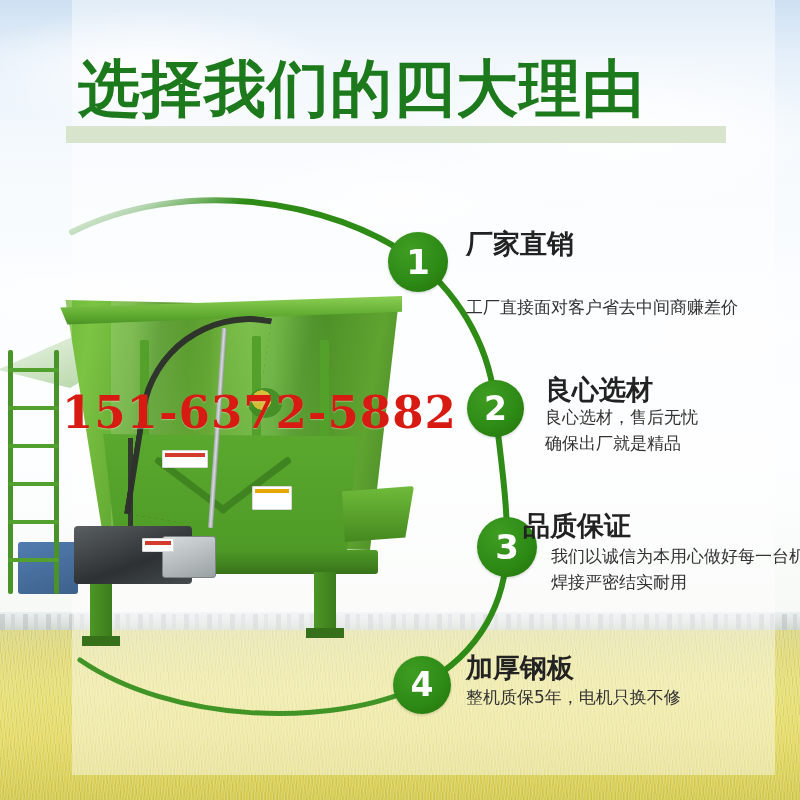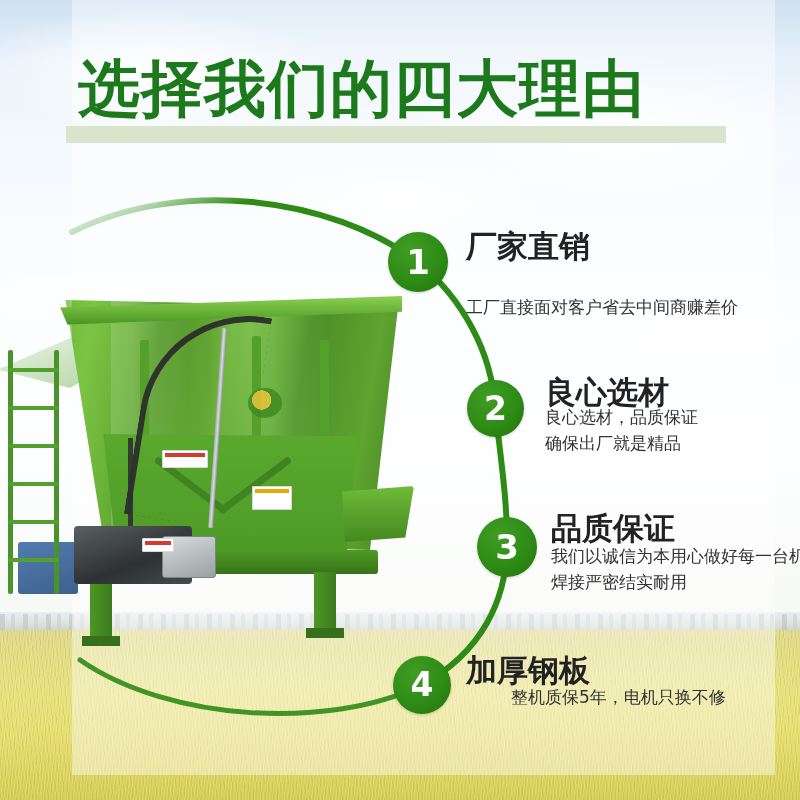--- a/index.html
+++ b/index.html
@@ -158,21 +158,21 @@
   
   .bullet{position:absolute;}
   .circle{
     position:absolute;border-radius:50%;
     background:radial-gradient(circle at 36% 30%,#3f9d23 0%,#2e8b16 55%,#237209 100%);
     box-shadow:0 1px 3px rgba(0,0,0,.18);
     color:#ffffff;font-weight:bold;text-align:center;
     font-family:"DejaVu Sans","Liberation Sans",sans-serif;
   }
   .b-head{
-    position:absolute;font-size:31px;font-weight:bold;color:#222222;
+    position:absolute;font-size:27px;font-weight:bold;color:#222222;
     font-family:"DejaVu Sans","Liberation Sans",sans-serif;white-space:nowrap;text-align:center;
   }
   .b-line{
     position:absolute;font-size:17px;color:#333333;white-space:nowrap;
     font-family:"DejaVu Sans","Liberation Sans",sans-serif;
   }
   
   .phone{
     position:absolute;left:62px;top:386px;
     font-family:"DejaVu Serif","Liberation Serif",serif;
@@ -253,40 +253,41 @@
     <path d="M 72 232 C 180 178 330 196 418 262" fill="none" stroke="url(#arcFade)" stroke-width="6" stroke-linecap="round"></path>
     <path d="M 418 262 C 462 298 492 352 495 408" fill="none" stroke="#2e8b16" stroke-width="6" stroke-linecap="round"></path>
     <path d="M 495 408 C 500 452 508 506 507 547" fill="none" stroke="#2e8b16" stroke-width="6" stroke-linecap="round"></path>
     <path d="M 507 547 C 506 600 482 652 422 685" fill="none" stroke="#2e8b16" stroke-width="6" stroke-linecap="round"></path>
     <path d="M 422 685 C 330 730 170 722 80 660" fill="none" stroke="#2e8b16" stroke-width="5" stroke-linecap="round" opacity="0.9"></path>
   </svg>
 
   <div class="title-bar"></div>
   <div class="title-text">选择我们的四大理由</div>
 
+  <div class="phone">151-6372-5882</div>
 
   <div class="bullet">
     <div class="circle" style="left:388px;top:232px;width:60px;height:60px;font-size:34px;line-height:60px;">1</div>
     <div class="b-head" style="left:466px;top:226px;">厂家直销</div>
     <div class="b-line" style="left:466px;top:274px;margin-top:22px;">工厂直接面对客户省去中间商赚差价</div>
   </div>
 
   <div class="bullet">
     <div class="circle" style="left:467px;top:380px;width:57px;height:57px;font-size:33px;line-height:57px;">2</div>
     <div class="b-head" style="left:545px;top:372px;">良心选材</div>
-    <div class="b-line" style="left:545px;top:406px;">良心选材，品质保证</div>
+    <div class="b-line" style="left:545px;top:406px;">良心选材，售后无忧</div>
     <div class="b-line" style="left:545px;top:432px;">确保出厂就是精品</div>
   </div>
 
   <div class="bullet">
     <div class="circle" style="left:477px;top:517px;width:60px;height:60px;font-size:34px;line-height:60px;">3</div>
-    <div class="b-head" style="left:551px;top:508px;font-family:Liberation Serif, serif;">品质保证</div>
+    <div class="b-head" style="left:523px;top:508px;font-family:Liberation Serif, serif;">品质保证</div>
     <div class="b-line" style="left:551px;top:545px;">我们以诚信为本用心做好每一台机器</div>
     <div class="b-line" style="left:551px;top:571px;">焊接严密结实耐用</div>
   </div>
 
   <div class="bullet">
     <div class="circle" style="left:393px;top:656px;width:58px;height:58px;font-size:33px;line-height:58px;">4</div>
     <div class="b-head" style="left:466px;top:650px;">加厚钢板</div>
-    <div class="b-line" style="left:466px;top:686px;margin-left:45px;">整机质保5年，电机只换不修</div>
+    <div class="b-line" style="left:466px;top:686px;">整机质保5年，电机只换不修</div>
   </div>
 
 </div>
 
 </body></html>

